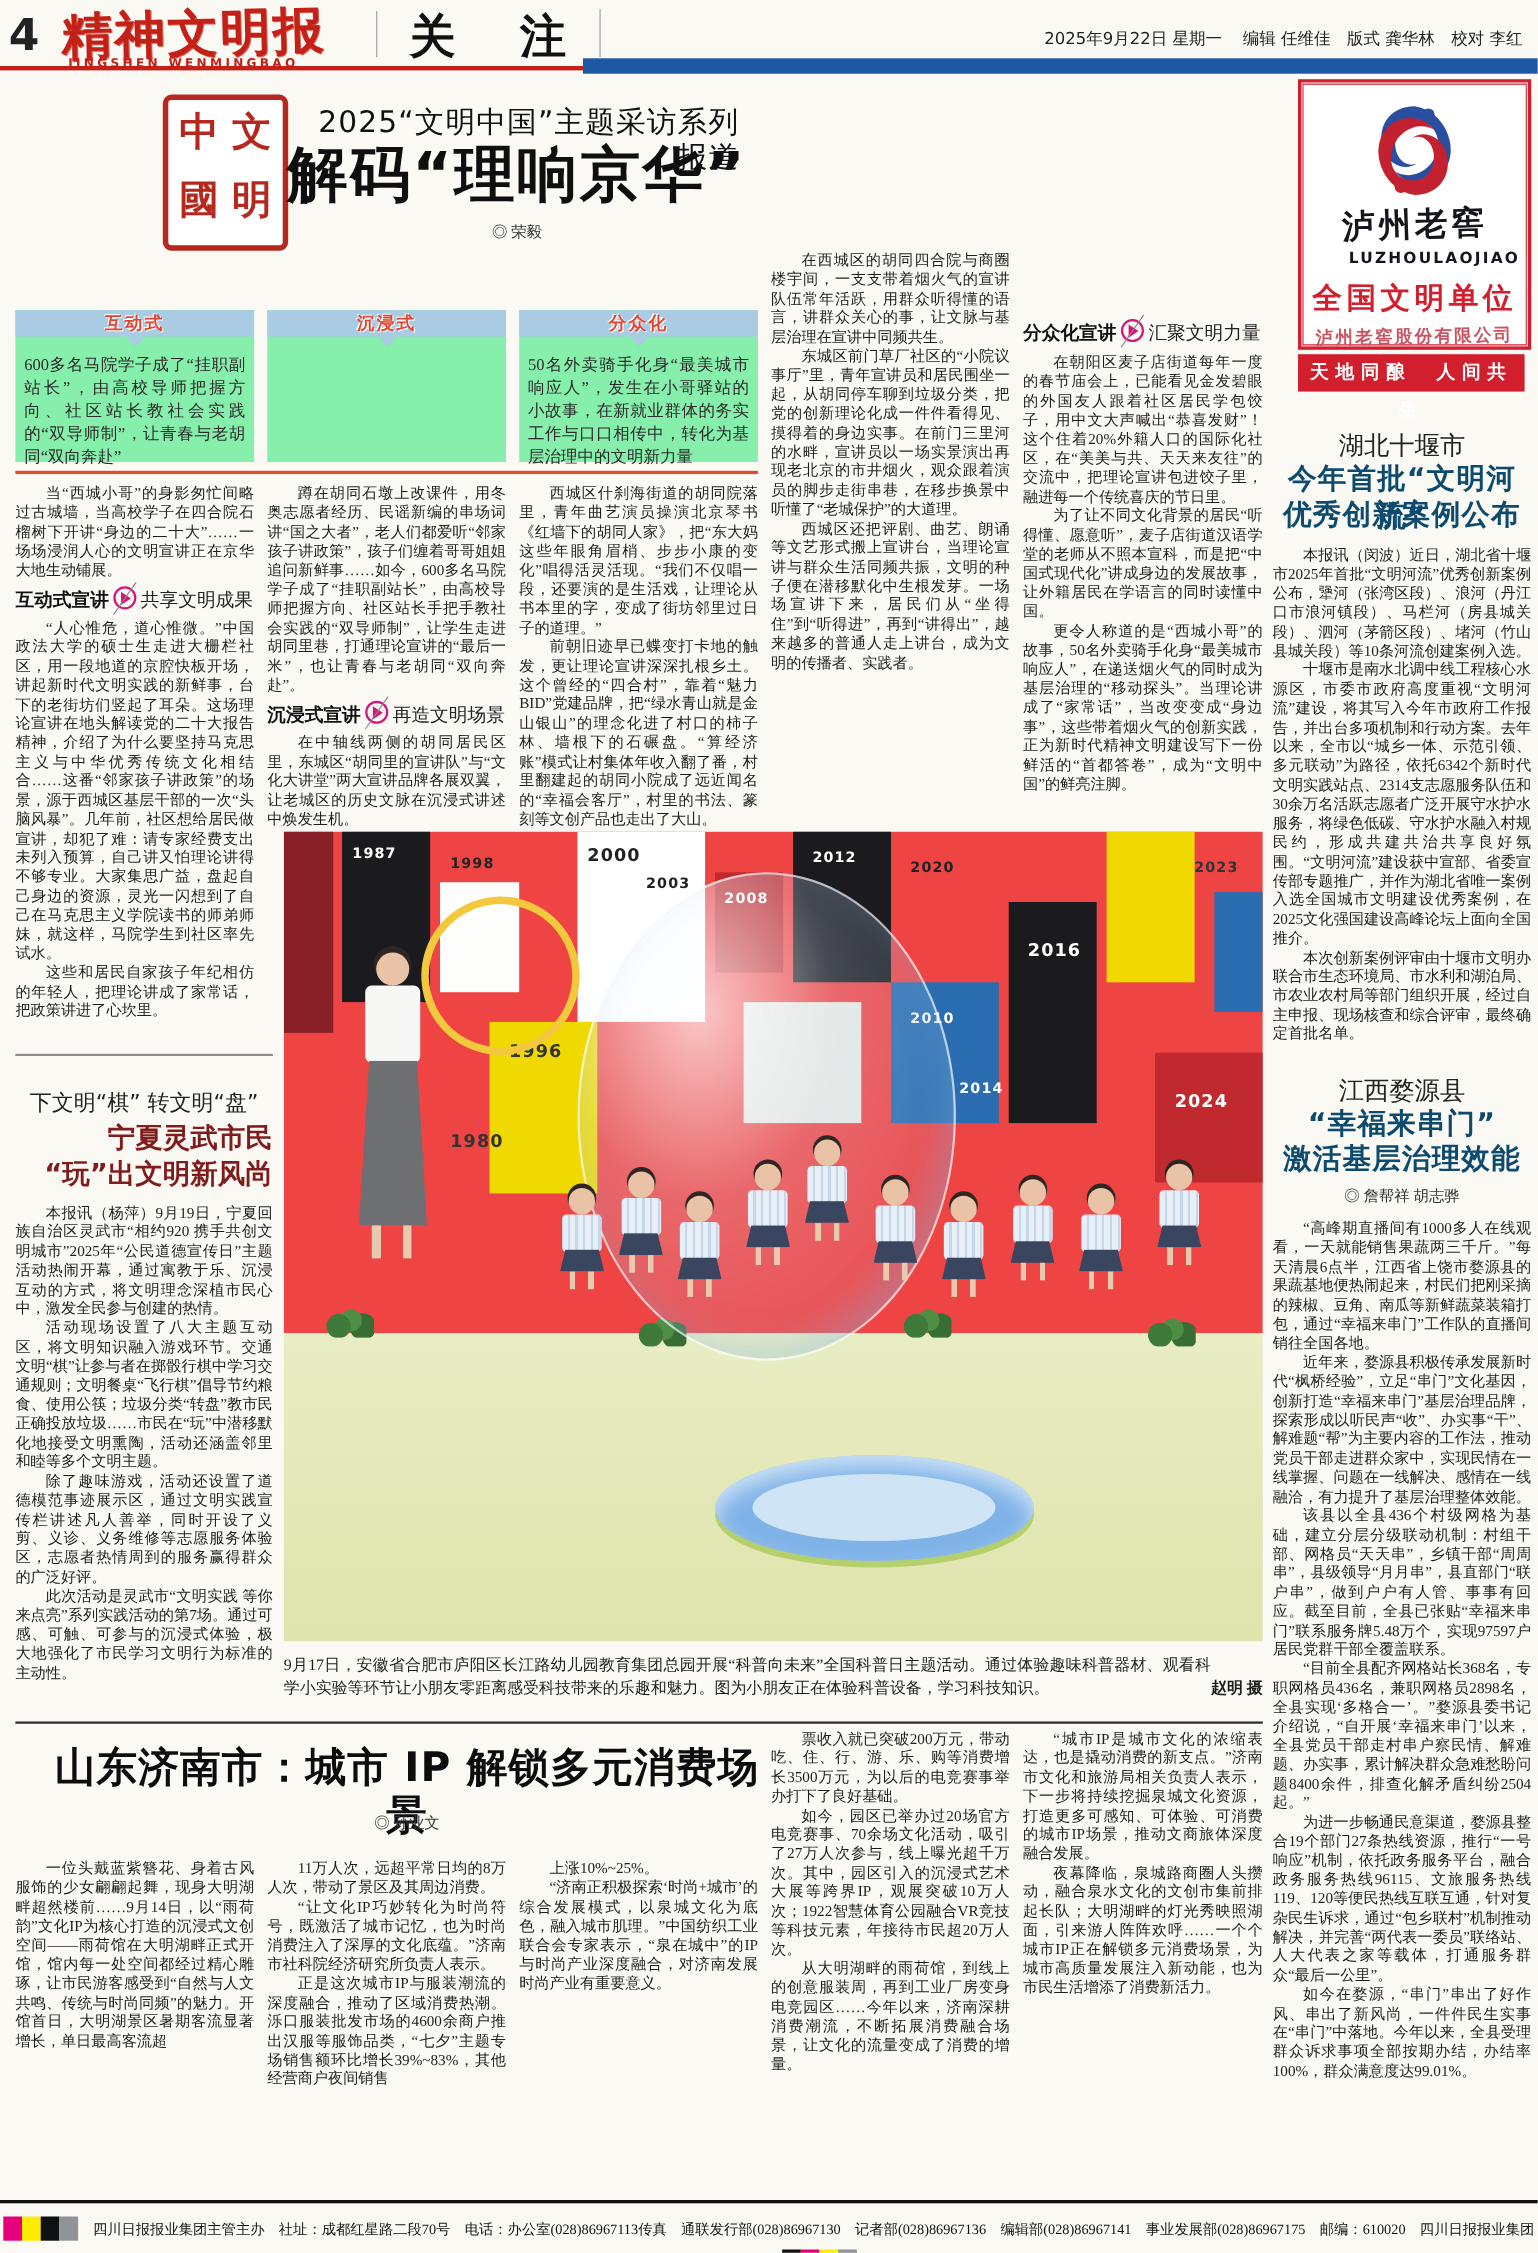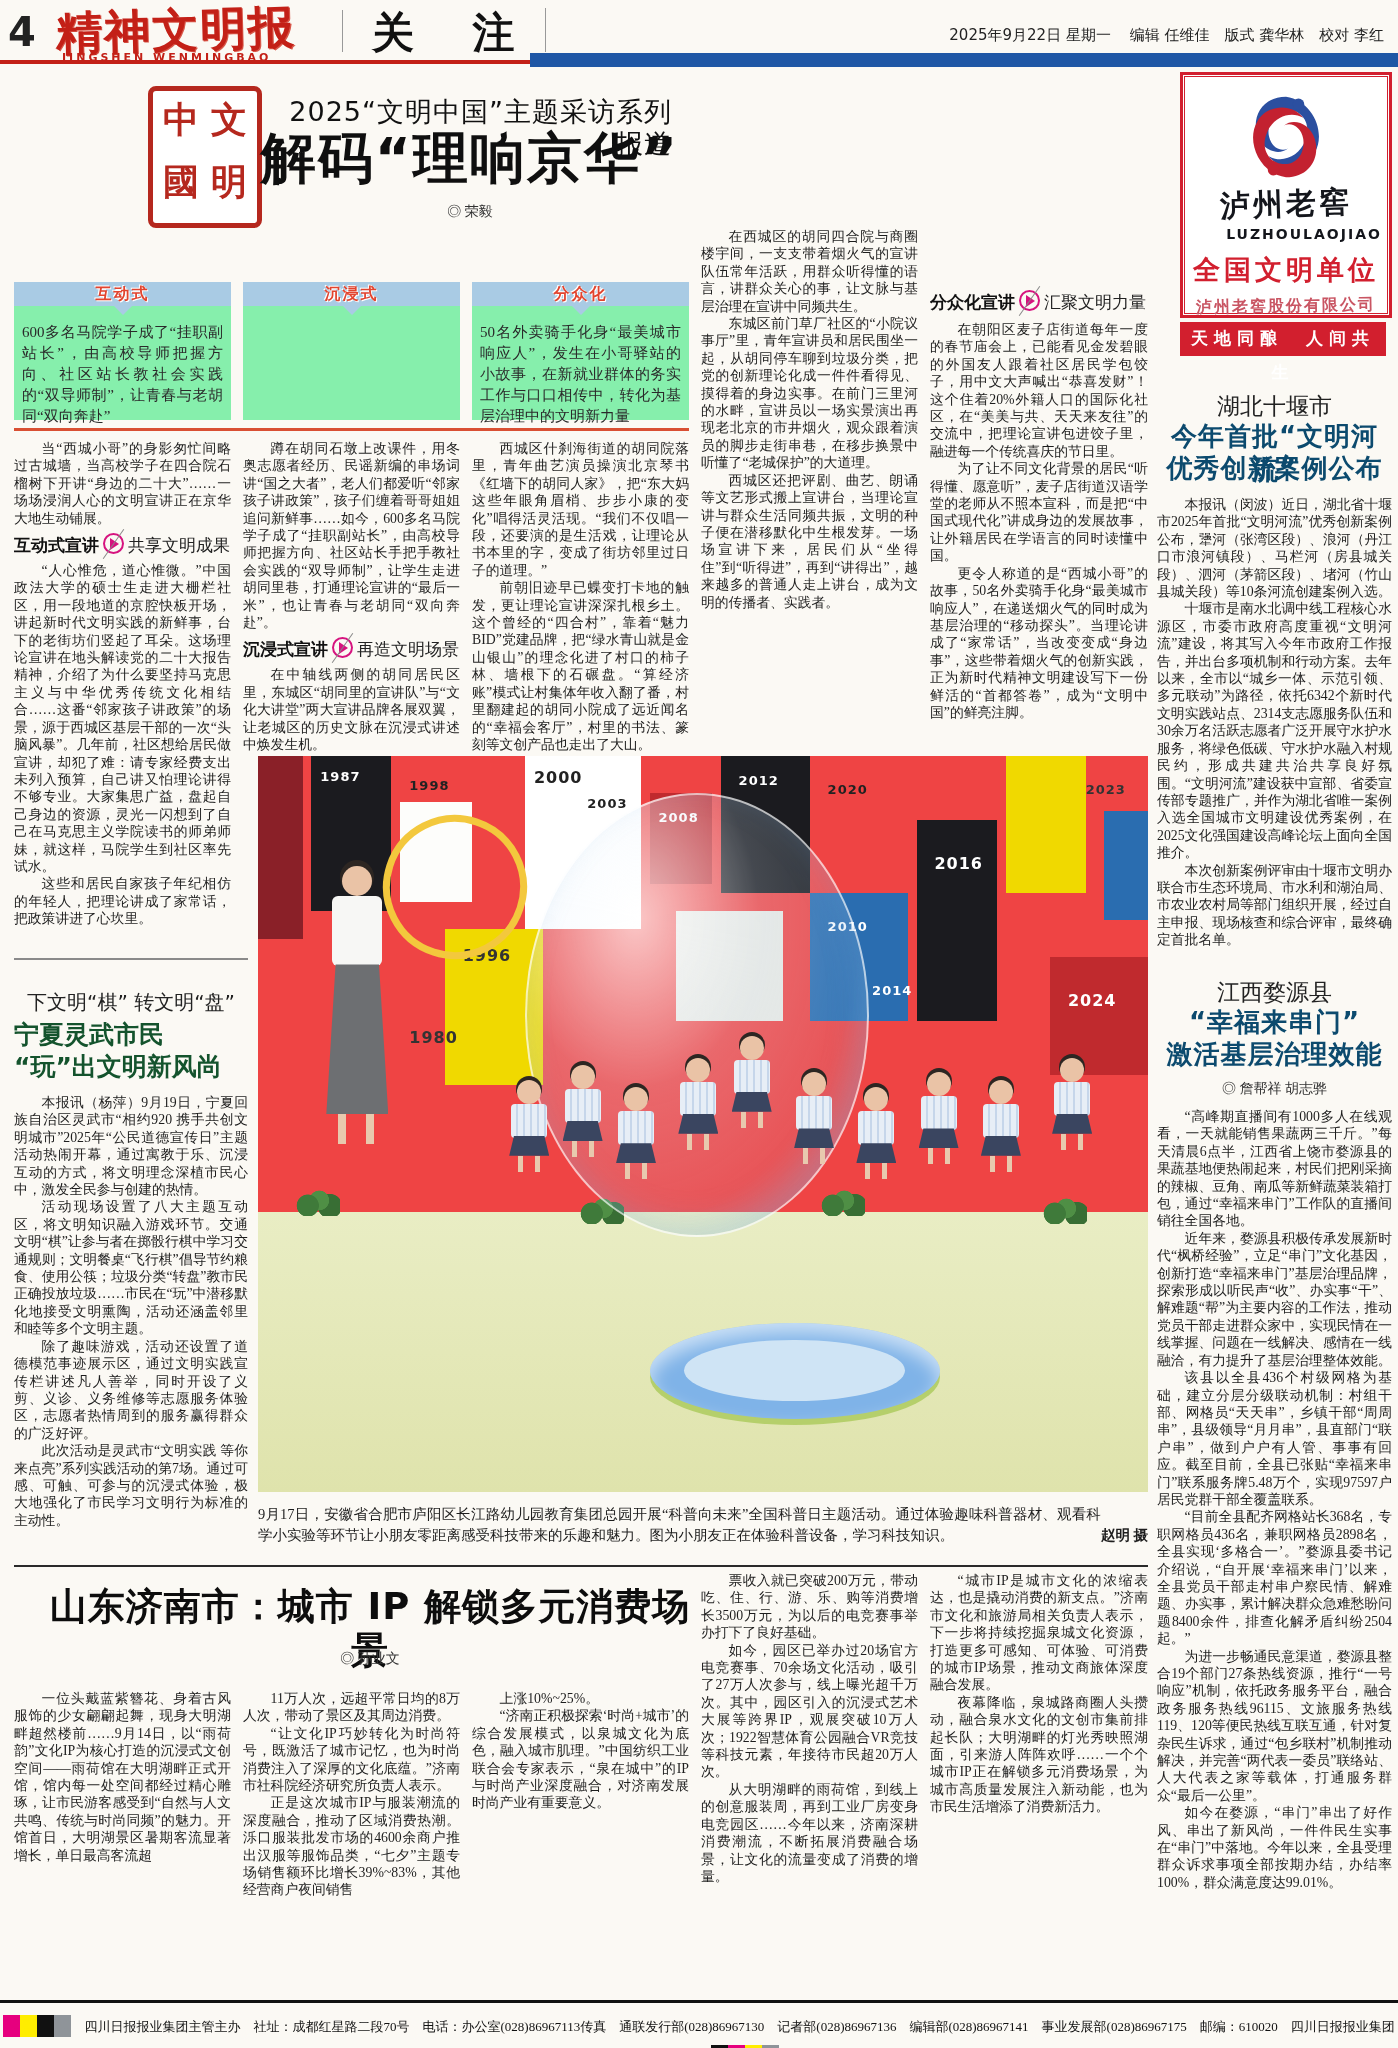--- a/index.html
+++ b/index.html
@@ -68,21 +68,21 @@
   .bm{position:absolute;left:50%;transform:translateX(-50%);top:56px;width:40px;height:20px;background:#3a4560;clip-path:polygon(12% 0,88% 0,100% 100%,0 100%);}
   .lg{position:absolute;left:50%;transform:translateX(-50%);top:76px;width:22px;height:16px;
       background:linear-gradient(90deg,#e8c9ae 0 5px,#0000 5px 17px,#e8c9ae 17px 22px);}
   
   .footline{background:#111;}
   .footbar{font:13px/30px "Liberation Serif",serif;color:#111;text-align:center;}
   .cm{display:inline-block;width:17px;height:22px;vertical-align:-6px;}
   
   .jn-title{font:bold 37px/1.2 "DejaVu Sans",sans-serif;text-align:center;color:#0d0d0d;letter-spacing:1px;}
   .nx1{font:20px/1.4 "DejaVu Sans",sans-serif;text-align:center;color:#222;}
-  .nx2{font:bold 25px/1.35 "DejaVu Sans",sans-serif;text-align:left;color:#14532d;}
+  .nx2{font:bold 25px/1.35 "DejaVu Sans",sans-serif;text-align:right;color:#7f1d1d;}
   .caption{font:14.5px/21px "Liberation Serif",serif;text-align:justify;color:#1d1d1d;}
   .caption .credit{font-weight:bold;float:right;}
 </style>
 </head>
 <body>
 
 <div class="abs pageno" style="left:8px;top:12px;">4</div>
 <div class="abs masthead" style="left:56px;top:8px;">精神文明报</div>
 <div class="abs mast-py" style="left:62px;top:52px;">JINGSHEN WENMINGBAO</div>
 <div class="abs vrule" style="left:342px;top:10px;height:42px;"></div>

